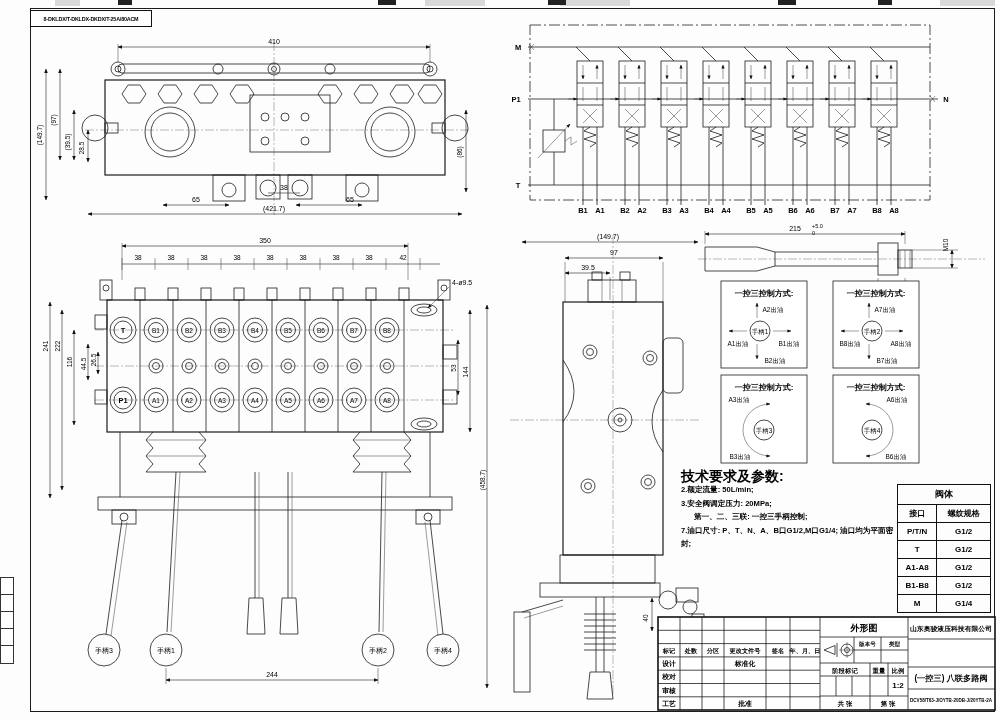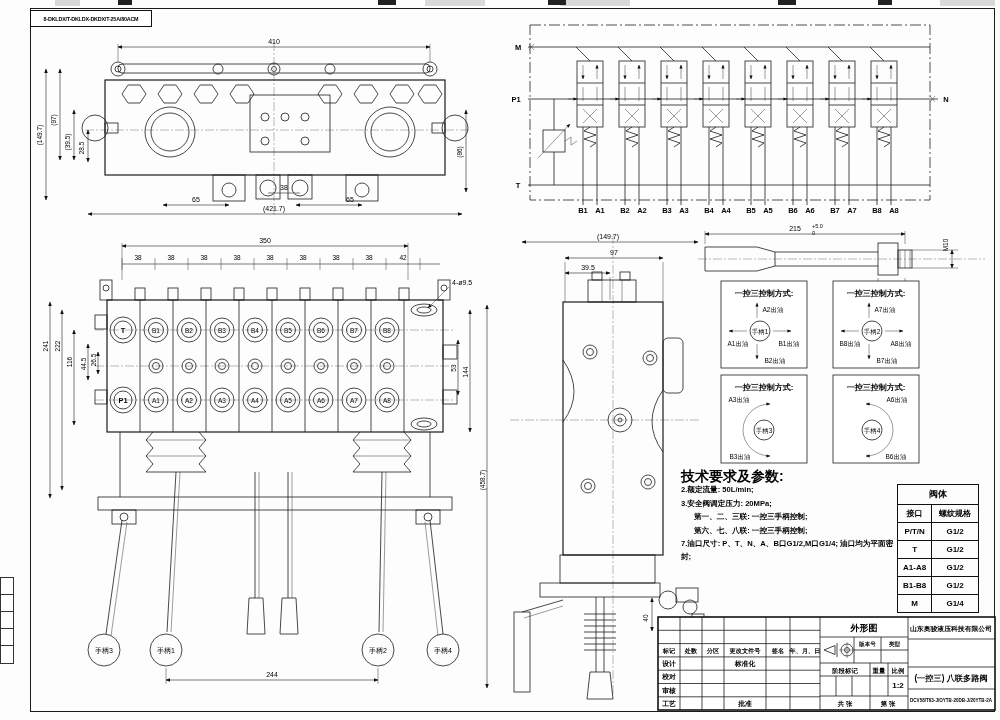--- a/index.html
+++ b/index.html
@@ -20,21 +20,21 @@
   text{fill:#000;font-family:"Liberation Sans",sans-serif;}
   .t5{font-size:5.5px;} .t6{font-size:6.5px;} .t7{font-size:7px;} .t75{font-size:7.5px;font-weight:600;}
   .t8{font-size:8px;font-weight:600;} .t9{font-size:9px;font-weight:700;}
   .mid{text-anchor:middle;}
   .corner-code{position:absolute;left:30px;top:10px;width:120px;height:15px;border:1.2px solid #111;
     background:#fff;font-size:5.4px;font-weight:700;display:flex;align-items:center;justify-content:center;
     letter-spacing:-.2px;white-space:nowrap;}
   .tech{position:absolute;left:681px;top:470px;width:215px;font-size:7.6px;font-weight:700;line-height:13.4px;}
   .tech .tech-title{font-size:14px;}
   .tech .indent{padding-left:13px;}
-  table.ports{position:absolute;left:897px;top:484px;width:82px;border-collapse:collapse;
+  table.ports{position:absolute;left:897px;top:484px;width:94px;border-collapse:collapse;
     font-size:8px;font-weight:700;text-align:center;}
   table.ports td,table.ports th{border:1px solid #111;height:17px;padding:0;}
   table.ports th.cap{font-size:9px;height:19px;}
 </style>
 </head>
 <body>
 
 <div id="sheet">
 
   <div class="smudge" style="left:55px;width:25px"></div>
@@ -523,21 +523,20 @@
       <text x="897" y="402" class="t6 mid">A6出油</text>
       <text x="896" y="459" class="t6 mid">B6出油</text>
     </g>
   </svg>
 
   <div class="tech">
     <div class="tech-title">技术要求及参数:</div>
     <div class="tech-line">2.额定流量: 50L/min;</div>
     <div class="tech-line">3.安全阀调定压力: 20MPa;</div>
     <div class="tech-line indent">第一、二、三联: 一控三手柄控制;</div>
-    <div class="tech-line indent">第六、七、八联: 一控三手柄控制;</div>
     <div class="tech-line">7.油口尺寸: P、T、N、A、B口G1/2,M口G1/4; 油口均为平面密封;</div>
   </div>
 
   <table class="ports">
     <tbody>
         <tr>
           <th class="cap" colspan="2">阀体</th>
         </tr>
     <tr>
       <th>接口</th>

